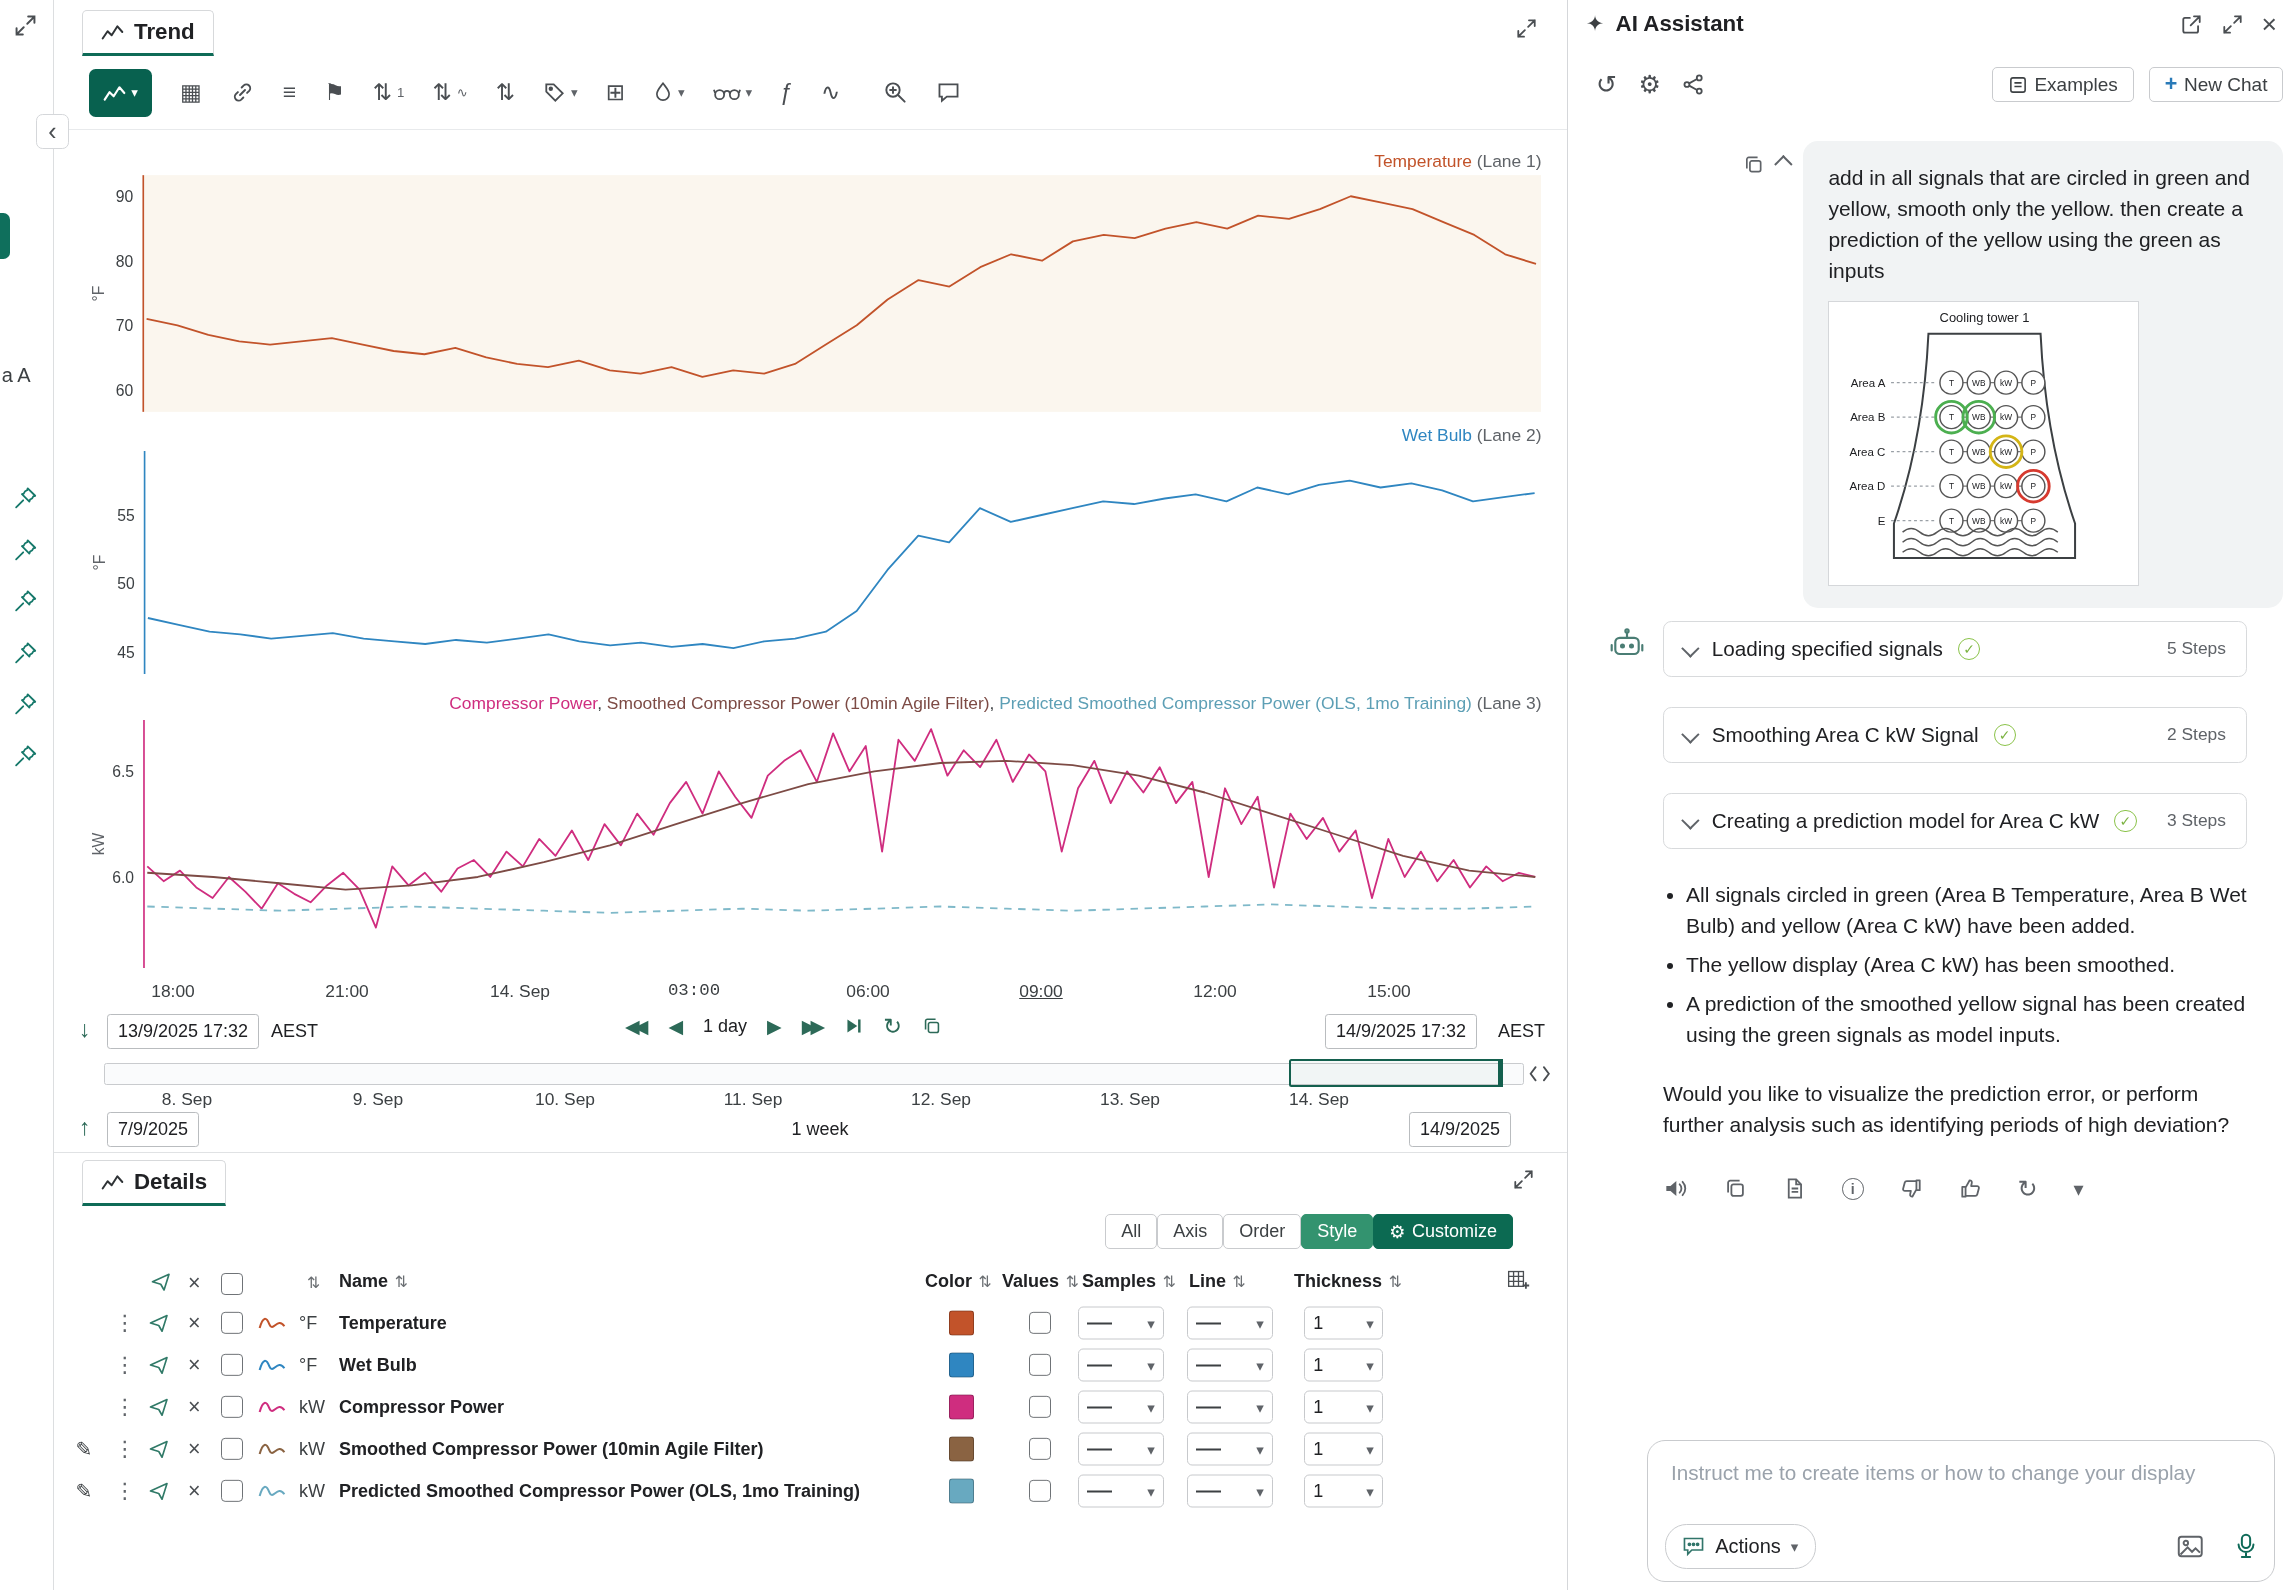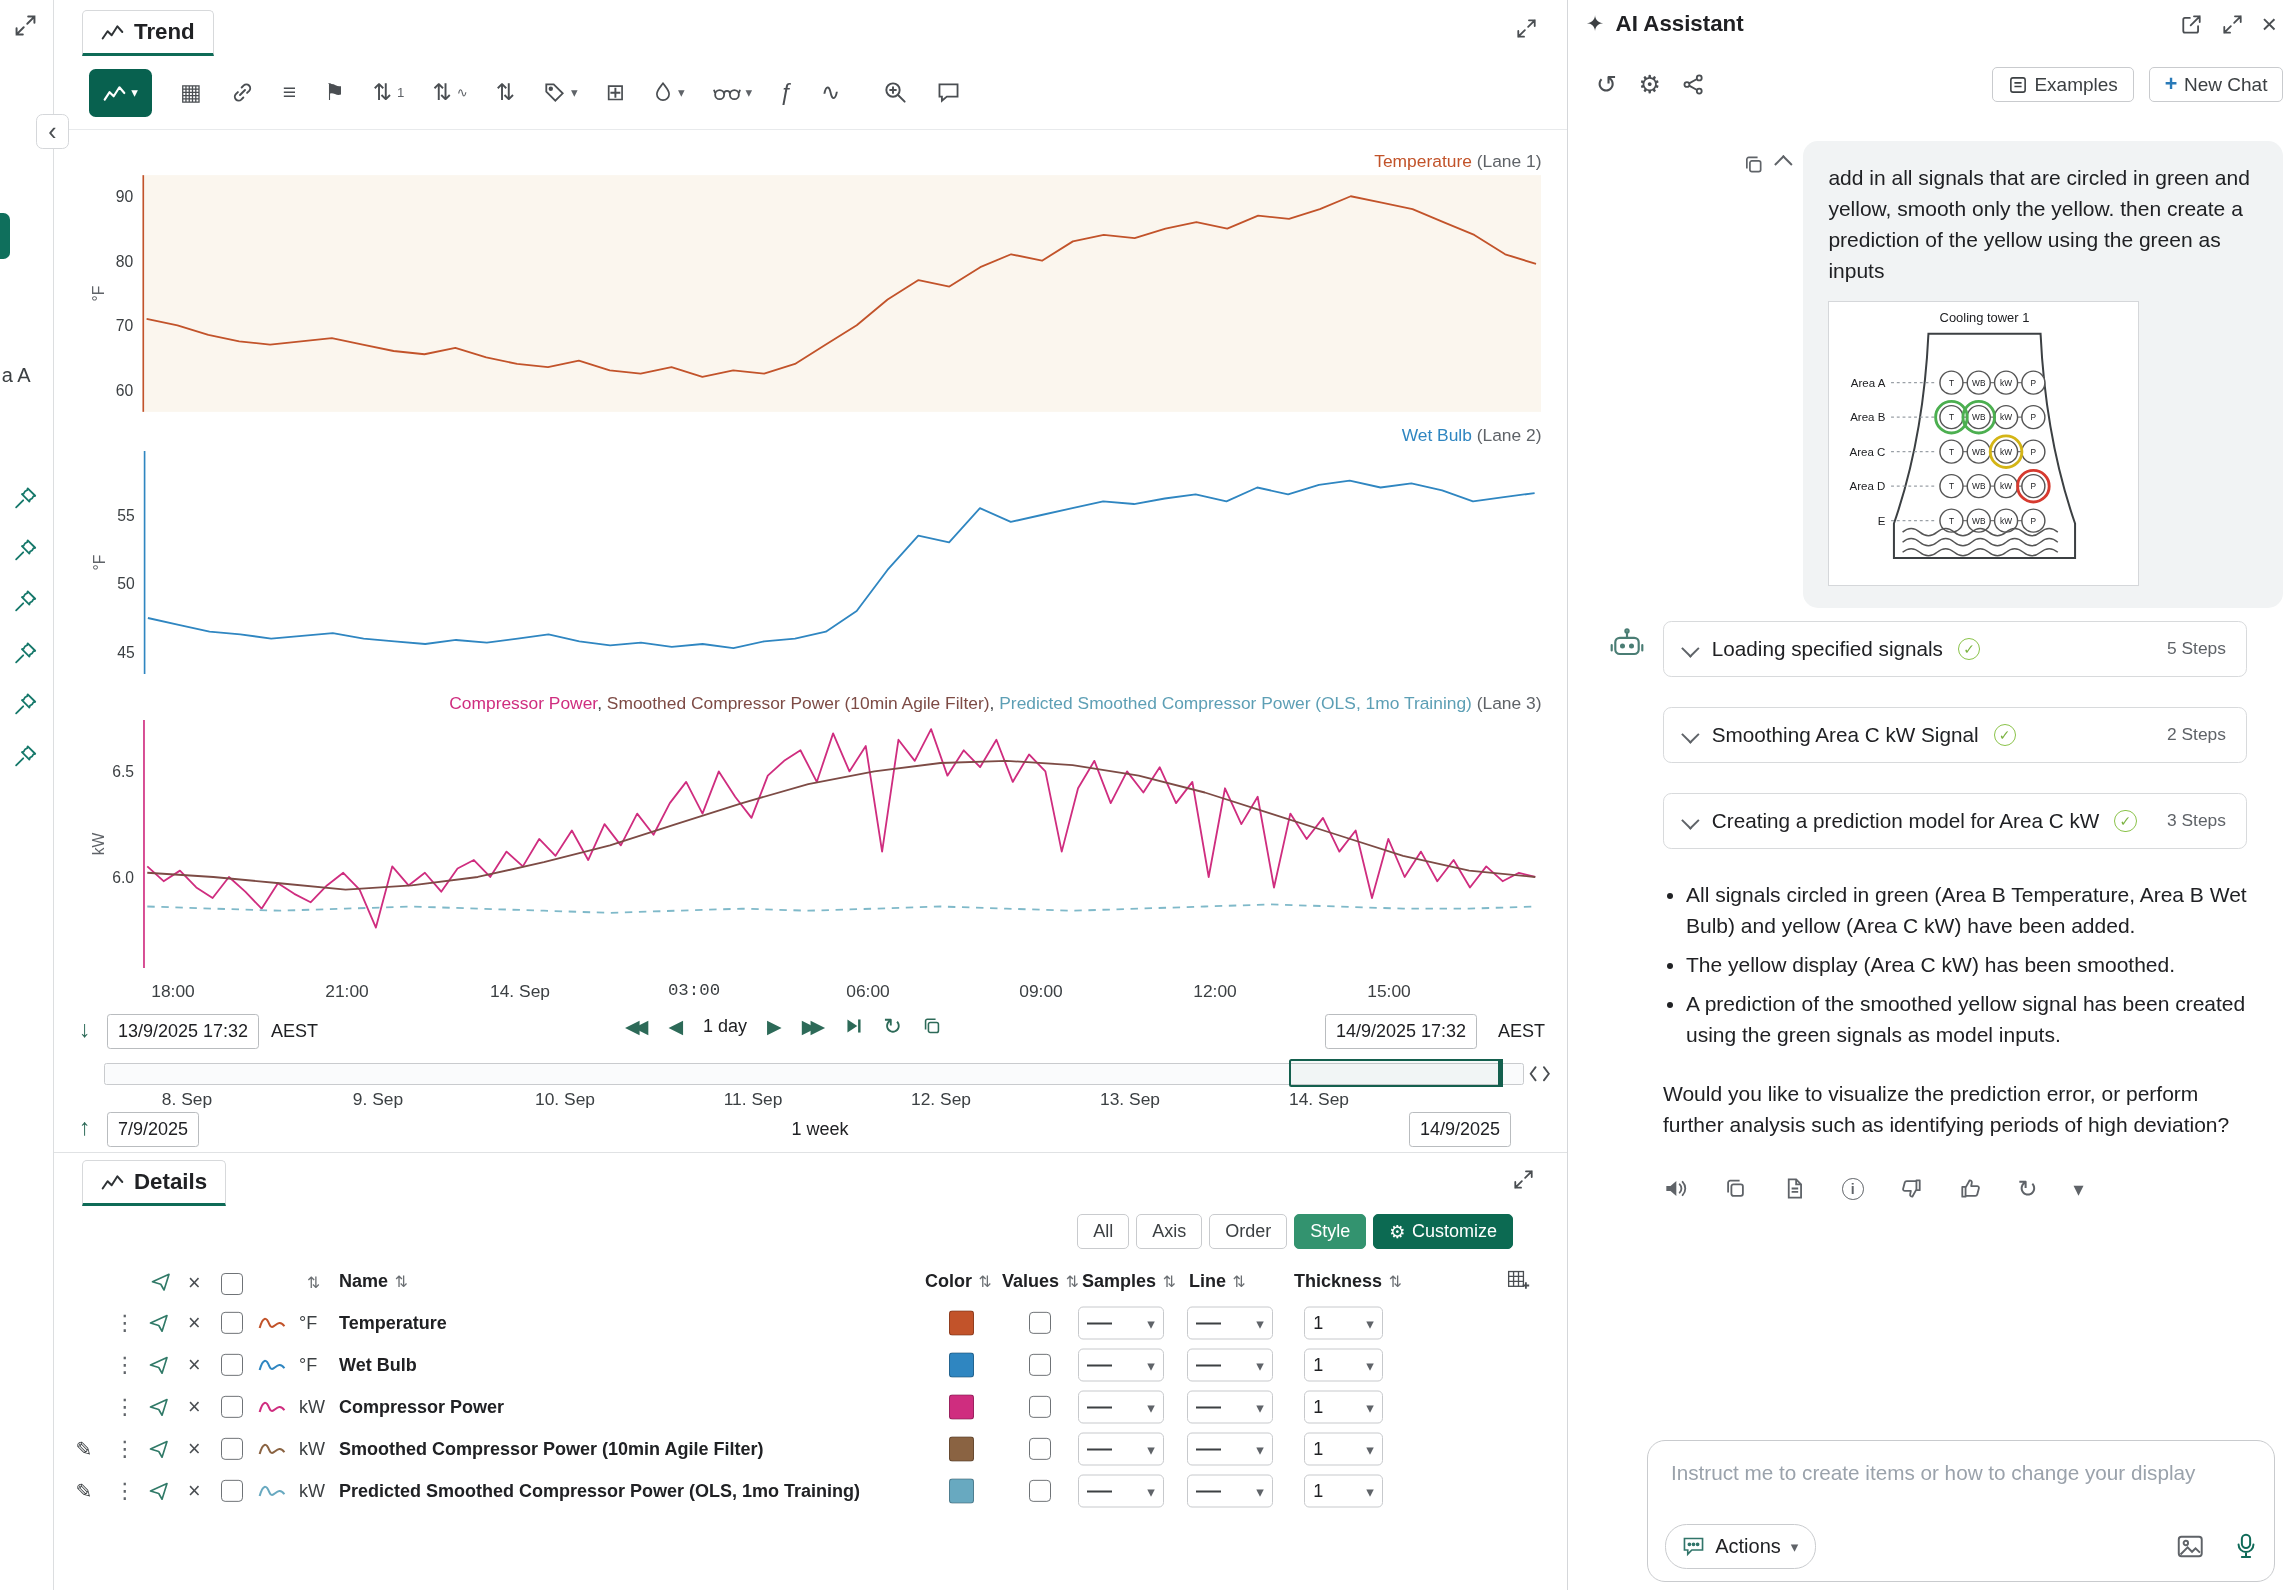--- a/index.html
+++ b/index.html
@@ -37,21 +37,21 @@
   #ov-selection{position:absolute;top:1059px;height:28px;border:2.5px solid #14604e;border-radius:2.5px;box-sizing:border-box;background:rgba(20,96,78,0.04);}
   #ov-handle{position:absolute;top:1059px;width:5px;height:28px;background:#14604e;}
   #ov-arrows{position:absolute;left:1475px;top:1063px;}
   #ov-ticks{position:absolute;left:0;top:1089px;right:0;height:25px;}
   #ov-ticks span{position:absolute;transform:translateX(-50%);font-size:17.4px;color:#3c4043;white-space:nowrap;}
   .week-row{position:absolute;left:0;top:1112px;right:0;height:38px;}
   .arrow-glyph{font-size:23px;color:#2d6a58;}
   
   .details-sec{position:absolute;left:0;top:1152px;right:0;bottom:0;border-top:1.7px solid #e0e2e4;background:#fff;}
   .d-expand{position:absolute;right:33px;top:15px;}
-  .dbuttons{position:absolute;top:61px;right:55px;display:flex;gap:7px;align-items:center;}
+  .dbuttons{position:absolute;top:61px;right:55px;display:flex;gap:0;align-items:center;}
   .btn{height:35px;display:inline-flex;align-items:center;gap:6.6px;padding:0 15px;border:0.8px solid #c9cbce;border-radius:5px;background:#fff;font-size:18px;color:#3c4043;box-sizing:border-box;}
   .btn.green{background:#33936f;border-color:#33936f;color:#fff;}
   .btn.dgreen{background:#0c6a52;border-color:#0c6a52;color:#fff;}
   .thead{position:absolute;left:0;top:113px;right:0;height:35px;}
   .th{position:absolute;font-size:18px;font-weight:bold;color:#202124;display:inline-flex;align-items:center;gap:6.6px;white-space:nowrap;}
   .sort{font-size:15.7px;color:#6b6f73;font-weight:normal;}
   .checkbox{width:22.3px;height:22.3px;border:1.7px solid #6f7377;border-radius:4.1px;background:#fff;display:inline-block;box-sizing:border-box;}
   #details-rows{position:absolute;left:0;top:149px;right:0;}
   .drow{position:relative;height:42px;}
   .cell{position:absolute;top:50%;transform:translateY(-50%);display:inline-flex;align-items:center;}
@@ -268,21 +268,21 @@
         <polyline points="72,184.8 151.95238095238096,189.9 231.9047619047619,197.5 311.85714285714283,205.2 391.8095238095238,200.1 471.76190476190476,189.9 551.7142857142857,172.0 631.6666666666666,151.6 711.6190476190476,126.0 791.5714285714286,100.5 871.5238095238095,77.5 951.4761904761905,62.2 1031.4285714285713,52.0 1111.3809523809525,49.4 1191.3333333333333,54.5 1271.2857142857142,67.3 1351.2380952380952,87.7 1431.1904761904761,113.2 1511.142857142857,138.8 1591.095238095238,164.3 1671.047619047619,182.2 1751,189.9" fill="none" stroke="#7d4b45" stroke-width="2.2" stroke-linejoin="round"></polyline>
         <polyline points="72,225.6 151.95238095238096,228.2 231.9047619047619,230.7 311.85714285714283,228.2 391.8095238095238,225.6 471.76190476190476,228.2 551.7142857142857,230.7 631.6666666666666,233.3 711.6190476190476,230.7 791.5714285714286,228.2 871.5238095238095,230.7 951.4761904761905,228.2 1031.4285714285713,225.6 1111.3809523809525,228.2 1191.3333333333333,230.7 1271.2857142857142,228.2 1351.2380952380952,225.6 1431.1904761904761,223.1 1511.142857142857,225.6 1591.095238095238,228.2 1671.047619047619,228.2 1751,225.6" fill="none" stroke="#7fb9c9" stroke-width="2.2" stroke-linejoin="round" stroke-dasharray="9 8"></polyline>
       </svg>
 
     <div id="x-ticks">
         <span style="left: 119px;">18:00</span>
         <span style="left: 293px;">21:00</span>
         <span style="left: 466px;">14. Sep</span>
         <span style="left: 640px; font-family: Liberation Mono, monospace;">03:00</span>
         <span style="left: 814px;">06:00</span>
-        <span style="left: 987px;">09:00</span>
+        <span style="left: 987px; text-decoration: underline;">09:00</span>
         <span style="left: 1161px;">12:00</span>
         <span style="left: 1335px;">15:00</span>
       </div>
 
     <div class="range-row">
       <span class="abs arrow-glyph" style="left:25px;top:5px">↓</span>
       <span class="abs date-box" style="left:53px;top:3.3px">13/9/2025 17:32</span>
       <span class="abs tz" style="left:217px;top:10px">AEST</span>
       <span class="transport">
         <span class="tbtn rew">

